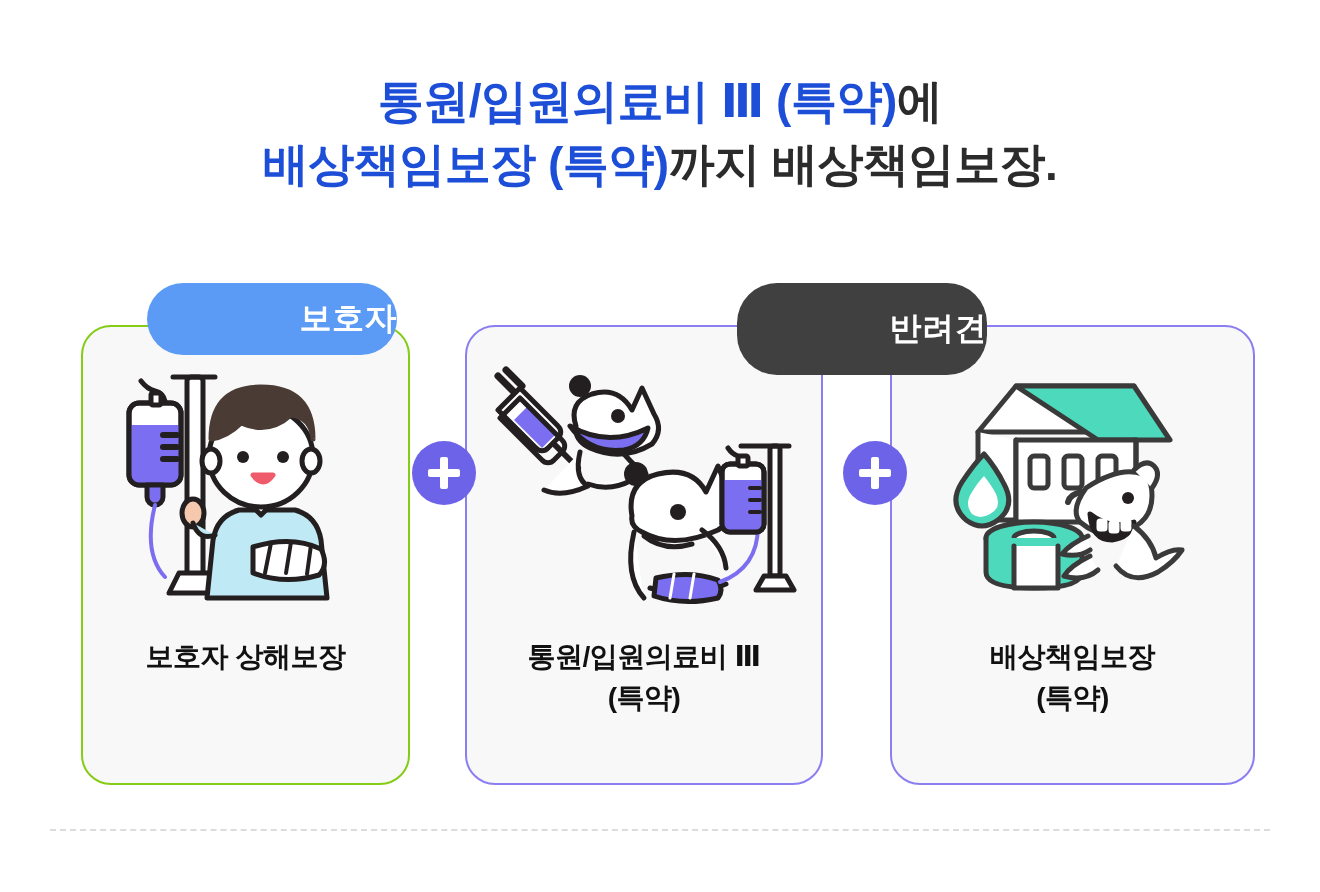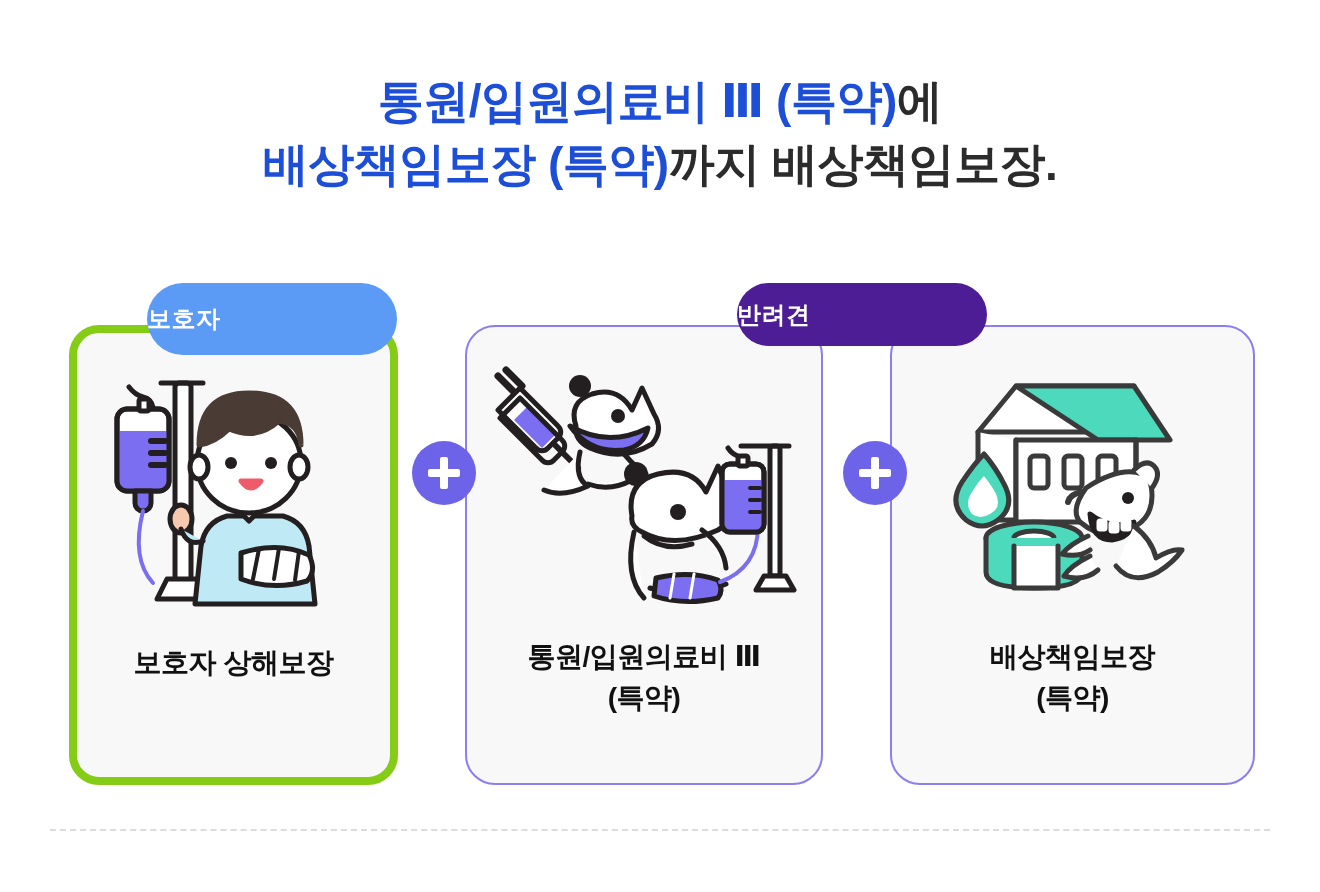--- a/index.html
+++ b/index.html
@@ -42,21 +42,21 @@
     height: 460px;
   }
   .card {
     position: absolute;
     top: 0;
     height: 460px;
     background: #f8f8f8;
     border-radius: 30px;
     box-sizing: border-box;
   }
-  .card-1 { left: 4px;   width: 329px; border: 8px solid #84cc16; }
+  .card-1 { left: 16px;   width: 329px; border: 2px solid #84cc16; }
   .card-2 { left: 400px; width: 358px; border: 2px solid #8b7ef0; }
   .card-3 { left: 825px; width: 365px; border: 2px solid #8b7ef0; }
 
   .card-art {
     position: absolute;
     left: 0; right: 0;
     top: 28px;
     height: 270px;
     display: flex;
     align-items: center;
@@ -73,41 +73,41 @@
     color: #111111;
     letter-spacing: -0.5px;
   }
   .caption-sub { display: block; }
 
   
   .pill {
     position: absolute;
     display: flex;
     align-items: center;
-    justify-content: flex-start;
+    justify-content: flex-end;
     border-radius: 40px;
     color: #ffffff;
-    font-size: 24px;
+    font-size: 32px;
     font-weight: bold;
     letter-spacing: 0.5px;
     z-index: 6;
   }
   .pill-guardian {
     left: 147px;
     top: 283px;
     width: 250px;
     height: 72px;
     background: #5b9bf5;
   }
   .pill-pet {
     left: 737px;
     top: 283px;
     width: 250px;
-    height: 63px;
-    background: #4c1d95;
+    height: 92px;
+    background: #404040;
   }
 
   
   .plus-badge {
     position: absolute;
     width: 64px;
     height: 64px;
     border-radius: 50%;
     background: #6c63e8;
     z-index: 7;

